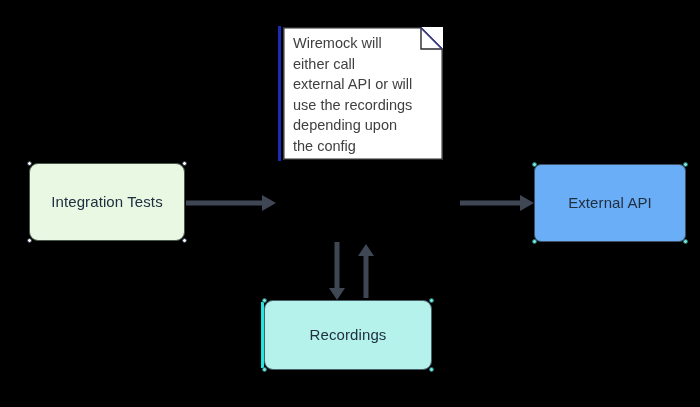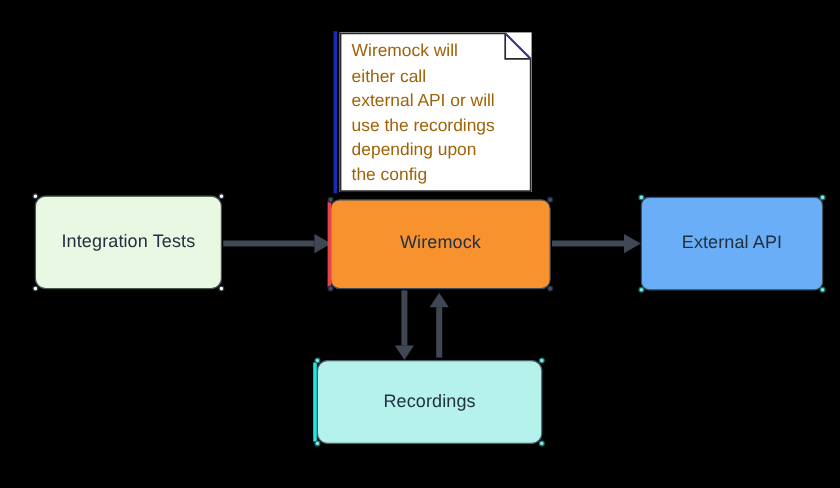--- a/index.html
+++ b/index.html
@@ -76,21 +76,21 @@
     height: 78px;
     background: #6aaef7;
     border: 1.4px solid #3f4f63;
     border-radius: 7px;
   }
 
   
   #node-recordings {
     left: 264px;
     top: 300px;
-    width: 188px;
+    width: 168px;
     height: 70px;
     background: #b5f2ec;
     border: 1.4px solid #48606a;
     border-radius: 9px;
   }
   #node-recordings .sel-edge-cyan {
     position: absolute;
     left: -4px;
     top: 1px;
     width: 3px;
@@ -100,21 +100,21 @@
 
   
   #note-wiremock-config {
     position: absolute;
     left: 283px;
     top: 27px;
     width: 160px;
     height: 133px;
     background: #ffffff;
     box-sizing: border-box;
-    color: #a16207;
+    color: #404040;
     font-size: 14.5px;
     line-height: 1.42;
     padding-left: 44px;
   }
   #note-wiremock-config .note-svg {
     position: absolute;
     left: 0;
     top: 0;
     width: 160px;
     height: 133px;
@@ -211,28 +211,20 @@
   </div>
 
   <div class="node" id="node-integration-tests">
     <span class="node-label">Integration Tests</span>
     <div class="handle" style="left:-3px;top:-3px;"></div>
     <div class="handle" style="right:-3px;top:-3px;"></div>
     <div class="handle" style="left:-3px;bottom:-3px;"></div>
     <div class="handle" style="right:-3px;bottom:-3px;"></div>
   </div>
 
-  <div class="node" id="node-wiremock">
-    <div class="sel-edge"></div>
-    <span class="node-label">Wiremock</span>
-    <div class="handle dark" style="left:-3px;top:-3px;"></div>
-    <div class="handle dark" style="right:-3px;top:-3px;"></div>
-    <div class="handle dark" style="left:-3px;bottom:-3px;"></div>
-    <div class="handle dark" style="right:-3px;bottom:-3px;"></div>
-  </div>
 
   <div class="node" id="node-external-api">
     <span class="node-label">External API</span>
     <div class="handle teal" style="left:-3px;top:-3px;"></div>
     <div class="handle teal" style="right:-3px;top:-3px;"></div>
     <div class="handle teal" style="left:-3px;bottom:-3px;"></div>
     <div class="handle teal" style="right:-3px;bottom:-3px;"></div>
   </div>
 
   <div class="node" id="node-recordings">

